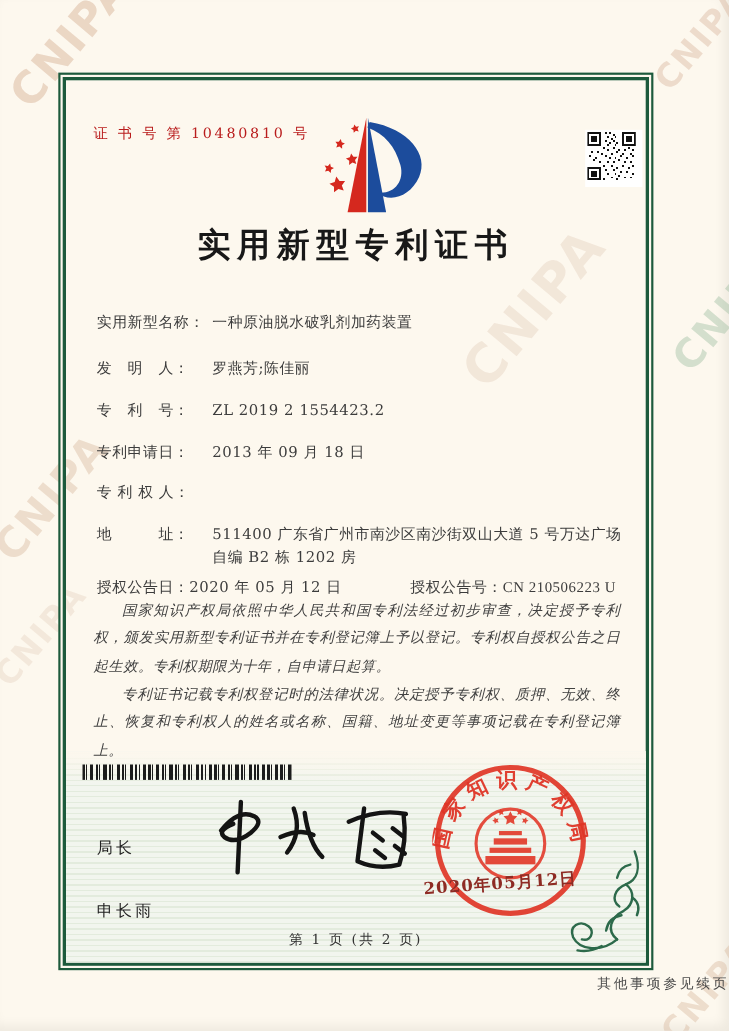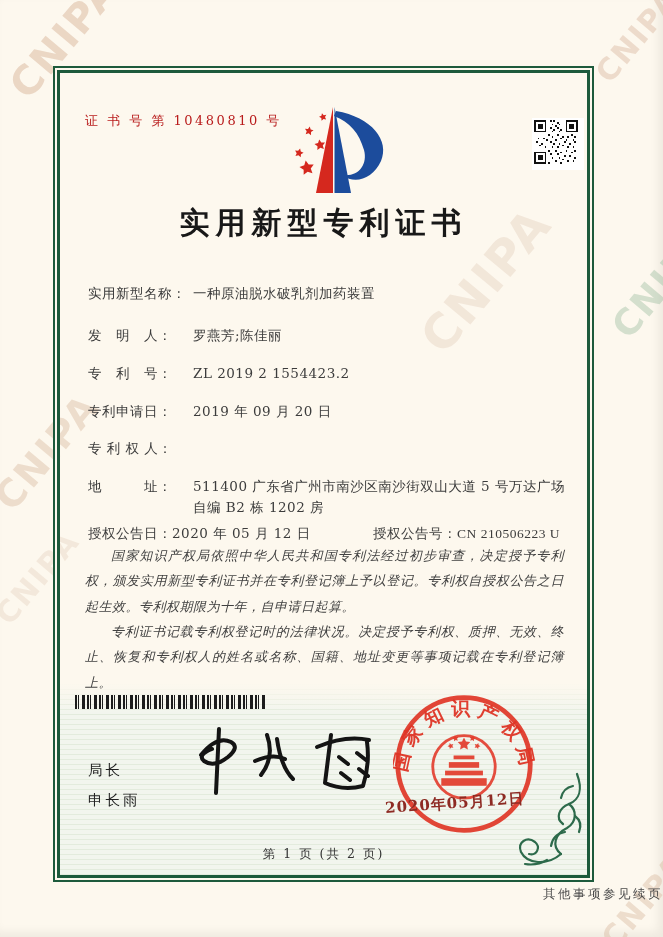--- a/index.html
+++ b/index.html
@@ -150,21 +150,21 @@
     <div class="field-row" style="top:210px">
       <span class="f-label">实用新型名称：</span>
       <span class="f-value">一种原油脱水破乳剂加药装置</span>
     </div>
     <div class="field-row" style="top:290px">
       <span class="f-label">专　利　号：</span>
       <span class="f-value">ZL 2019 2 1554423.2</span>
     </div>
     <div class="field-row" style="top:328px">
       <span class="f-label">专利申请日：</span>
-      <span class="f-value">2019 年 09 月 20 日</span>
+      <span class="f-value">2013 年 09 月 18 日</span>
     </div>
     <div class="field-row" style="top:365px">
       <span class="f-label">专 利 权 人：</span>
     </div>
     <div class="field-row" style="top:403px">
       <span class="f-label">地　　　址：</span>
       <span class="f-value">511400 广东省广州市南沙区南沙街双山大道 5 号万达广场
 自编 B2 栋 1202 房</span>
     </div>
 
@@ -174,21 +174,21 @@
     </div>
 
     <div class="body-par">
       <p>国家知识产权局依照中华人民共和国专利法经过初步审查，决定授予专利权，颁发实用新型专利证书并在专利登记簿上予以登记。专利权自授权公告之日起生效。专利权期限为十年，自申请日起算。</p>
       <p>专利证书记载专利权登记时的法律状况。决定授予专利权、质押、无效、终止、恢复和专利权人的姓名或名称、国籍、地址变更等事项记载在专利登记簿上。</p>
     </div>
 
     <div class="barcode"></div>
 
     <div class="signer" style="top:668px">局长</div>
-    <div class="signer" style="top:698px">申长雨</div>
+    <div class="signer" style="top:726px">申长雨</div>
 
     <div class="signature">
       <svg width="235" height="80" viewBox="0 0 235 80" xmlns="http://www.w3.org/2000/svg">
         <g fill="none" stroke="#141414" stroke-width="4" stroke-linecap="round" stroke-linejoin="round">
           <path d="M26,32 q16,-20 30,-13 q9,5 -3,15 q-14,11 -24,4 q-7,-6 8,-12"></path>
           <path d="M44,6 L41,70"></path>
           <path d="M92,12 q8,22 -6,40"></path>
           <path d="M80,38 q18,-8 30,-2"></path>
           <path d="M102,16 q4,28 16,40"></path>
           <path d="M142,24 q28,-12 52,-7"></path>

